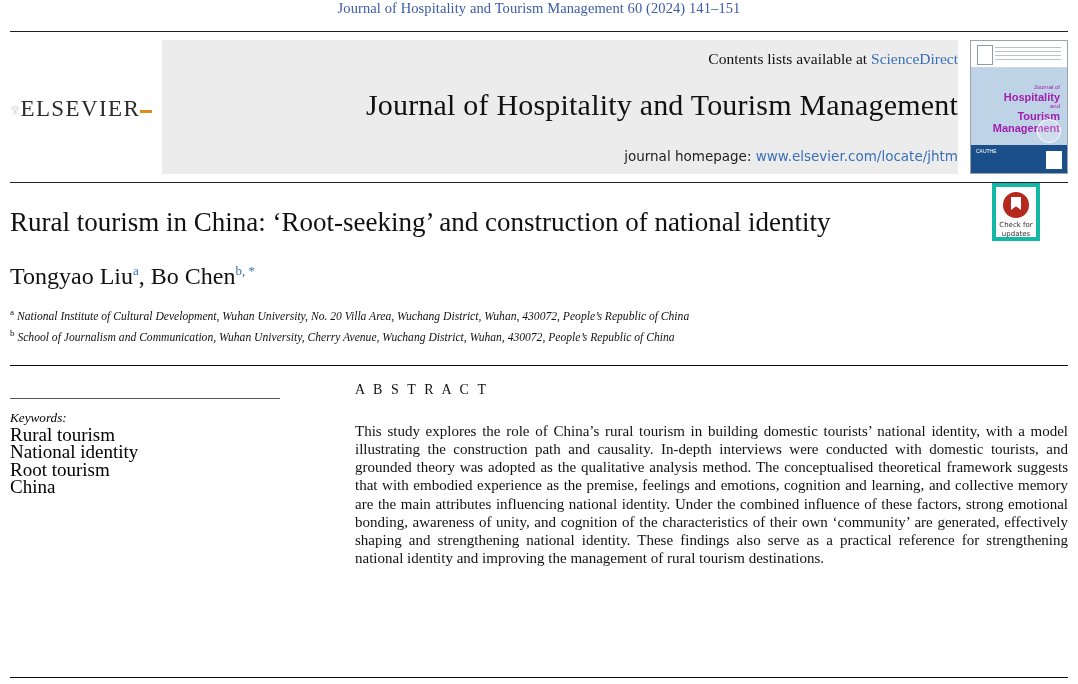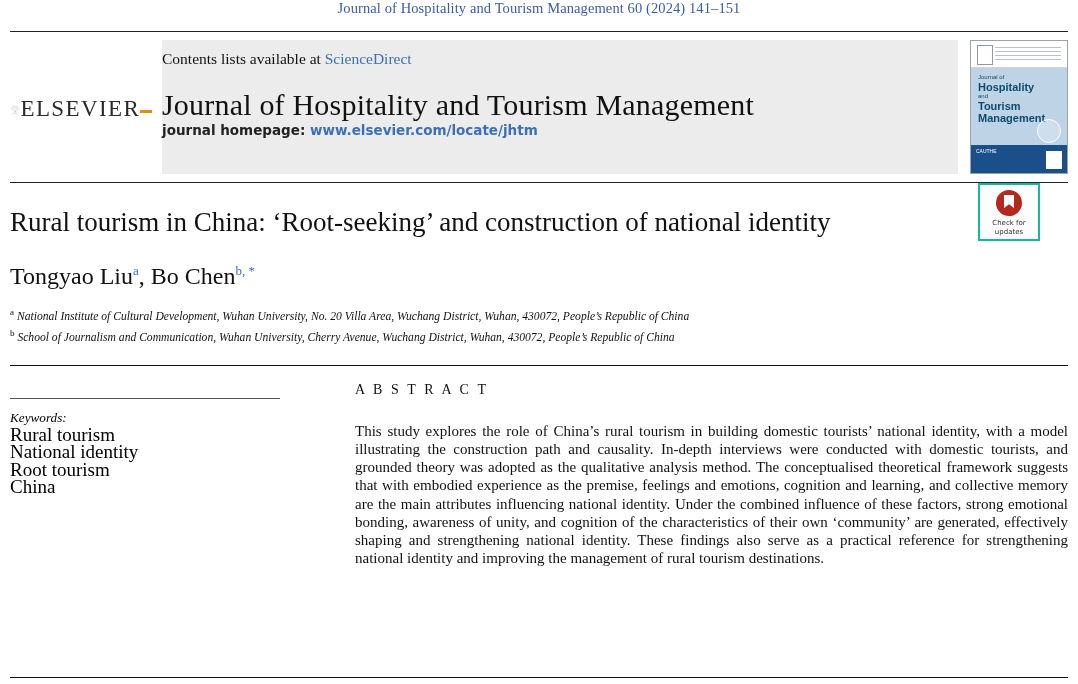--- a/index.html
+++ b/index.html
@@ -69,44 +69,44 @@
     background: #e08b1e;
     margin-top: 3px;
   }
 
   .masthead-center {
     flex: 1 1 auto;
     background: #ececec;
     margin: 8px 0 8px 10px;
     display: flex;
     flex-direction: column;
-    align-items: flex-start;
+    align-items: flex-end;
     justify-content: flex-start;
     padding-top: 10px;
     box-sizing: border-box;
   }
   .contents-line {
     font-size: 15.5px;
     color: #111;
   }
   .contents-line a {
     color: #3b6fb6;
     text-decoration: none;
   }
   .journal-title {
     font-size: 30px;
     margin-top: 20px;
     color: #111;
     letter-spacing: 0.2px;
   }
   .homepage-line {
+    margin-top: 26px;
     font-family: "DejaVu Sans", sans-serif;
     font-size: 13.5px;
     color: #222;
-    font-weight: bold;
   }
   .homepage-line a {
     color: #3b6fb6;
     text-decoration: none;
   }
 
   .cover-thumb {
     flex: 0 0 98px;
     width: 98px;
     margin: 8px 0 8px 12px;
@@ -133,24 +133,25 @@
     content: "";
     position: absolute;
     left: 24px; top: 6px; right: 6px;
     height: 1px;
     background: #b9c2cb;
     box-shadow: 0 4px 0 #b9c2cb, 0 8px 0 #b9c2cb, 0 12px 0 #b9c2cb;
   }
   .cover-mid {
     height: 78px;
     background: #bfd3e6;
-    padding: 6px 7px;
+    padding: 16px 7px;
     box-sizing: border-box;
     font-family: "Liberation Sans", sans-serif;
-    color: #0c4a6e;
+    color: #a21caf;
+    text-align: right;
   }
   .cover-mid .small {
     font-size: 6px;
     line-height: 7px;
   }
   .cover-mid .big {
     font-size: 11px;
     font-weight: bold;
     line-height: 12px;
   }
@@ -223,23 +224,23 @@
   .affiliations sup {
     font-style: normal;
     font-size: 9px;
     vertical-align: super;
   }
 
   .check-updates {
     position: absolute;
     right: 28px;
     top: -22px;
-    width: 62px;
+    width: 48px;
     height: 58px;
-    border: 2px solid #14b8a6;
+    border: 4px solid #14b8a6;
     background: #fdfdfd;
     text-align: center;
     box-sizing: border-box;
     padding-top: 5px;
   }
   .check-updates .cu-circle {
     width: 26px;
     height: 26px;
     border-radius: 50%;
     background: #b4281f;

